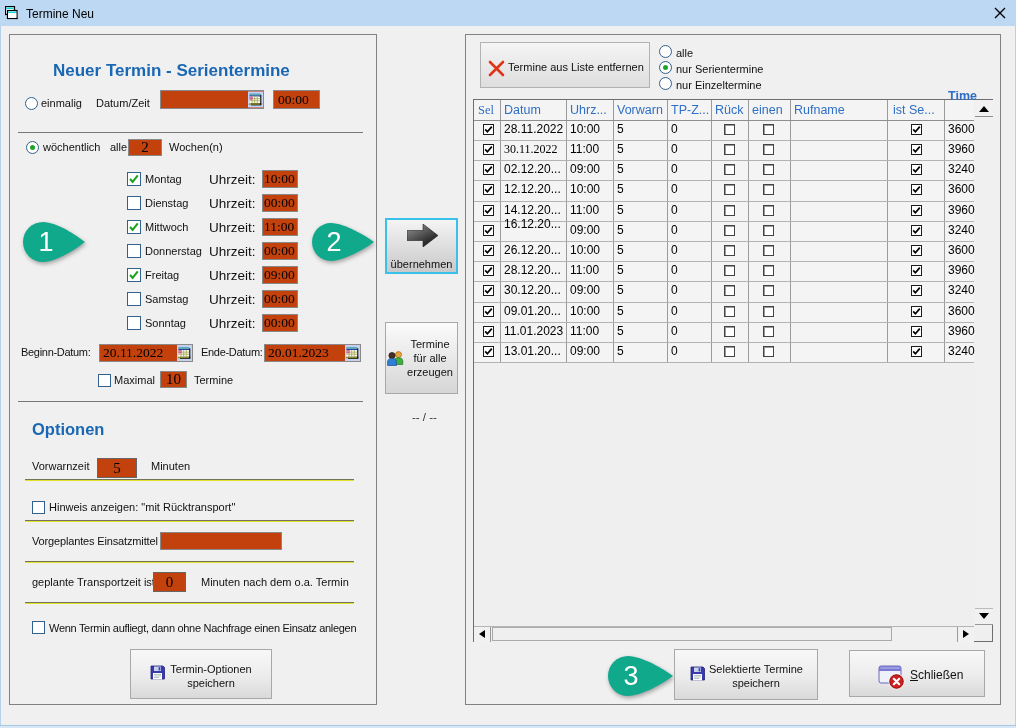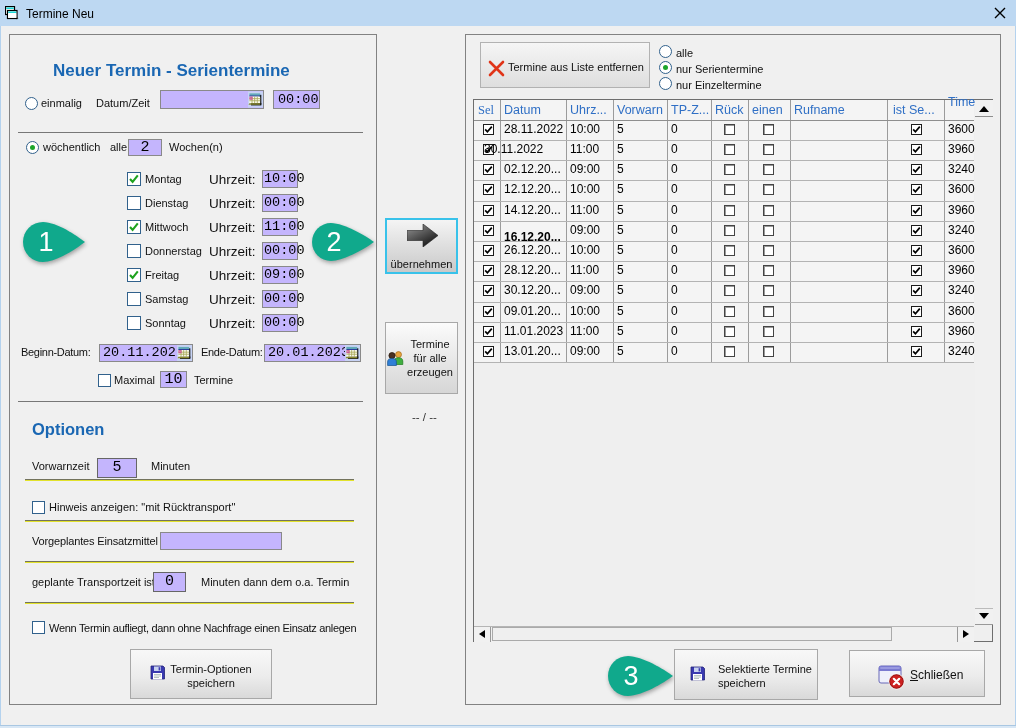--- a/index.html
+++ b/index.html
@@ -6,21 +6,21 @@
 body{position:relative;font-family:"Liberation Sans",sans-serif;background:#f0f0f0;color:#000;}
 .abs{position:absolute;}
 .titlebar{position:absolute;left:0;top:0;width:1016px;height:26px;background:#bdd8f2;}
 .winedge{position:absolute;background:#bdd8f2;}
 .panel{position:absolute;border:1px solid #828282;background:#f0f0f0;}
 .bluehead{position:absolute;color:#1a67b3;font-weight:bold;}
 .lbl{position:absolute;color:#111;font-size:11px;line-height:13px;white-space:nowrap;}
 .radio{position:absolute;width:13px;height:13px;border:1px solid #31618c;border-radius:50%;background:#fff;}
 .radio .dot{position:absolute;left:3px;top:3px;width:5px;height:5px;border-radius:50%;background:#1ca52b;}
 .cb{position:absolute;width:14px;height:14px;border:1px solid #31618c;background:#fff;}
-.inp{position:absolute;background:#c4b5fd;border:1px solid #898989;font-family:Liberation Mono, monospace;color:#000;}
+.inp{position:absolute;background:#c2410c;border:1px solid #898989;font-family:Liberation Serif, serif;color:#000;}
 .tinp{text-align:center;font-size:15px;}
 .ysep{position:absolute;height:2px;background:linear-gradient(to bottom,#73735c 50%,#e2e22c 50%);}
 .gsep{position:absolute;height:1px;background:#777;}
 .btn{position:absolute;border:1px solid #a8a8a8;background:linear-gradient(to bottom,#f8f8f8 0%,#ececec 55%,#d9d9d9 100%);}
 .gridv{position:absolute;width:1px;background:#9b9b9b;}
 .gridh{position:absolute;height:1px;background:#b3b3b3;}
 .hdr{position:absolute;color:#2f6fc5;font-size:12.5px;line-height:15px;white-space:nowrap;}
 .cell{position:absolute;font-size:12px;line-height:14px;white-space:nowrap;color:#000;}
 .tcb{position:absolute;width:11px;height:11px;background:#fff;border:1px solid #444;box-shadow:inset 1px 1px 0 #9a9a9a;}
 .tcbc{position:absolute;width:11px;height:11px;background:#fff;border:1px solid #1c1c1c;}
@@ -147,21 +147,21 @@
 <div class="lbl" style="left:151px;top:460px;">Minuten</div>
 <div class="ysep" style="left:25px;top:479px;width:329px;"></div>
 <div class="cb" style="left:32px;top:501px;width:13px;height:13px;"></div>
 <div class="lbl" style="left:49px;top:501px;">Hinweis anzeigen: "mit Rücktransport"</div>
 <div class="ysep" style="left:25px;top:520px;width:329px;"></div>
 <div class="lbl" style="left:32px;top:535px;letter-spacing:-0.15px;">Vorgeplantes Einsatzmittel</div>
 <div class="inp" style="left:160px;top:532px;width:122px;height:18px;"></div>
 <div class="ysep" style="left:25px;top:561px;width:329px;"></div>
 <div class="lbl" style="left:32px;top:576px;">geplante Transportzeit ist</div>
 <div class="inp tinp" style="left:153px;top:572px;width:33px;height:20px;line-height:18px;border-color:#666;">0</div>
-<div class="lbl" style="left:201px;top:576px;">Minuten dann dem o.a. Termin</div>
+<div class="lbl" style="left:201px;top:576px;">Minuten nach dem o.a. Termin</div>
 <div class="ysep" style="left:25px;top:602px;width:329px;"></div>
 <div class="cb" style="left:32px;top:621px;width:13px;height:13px;"></div>
 <div class="lbl" style="left:49px;top:622px;letter-spacing:-0.3px;">Wenn Termin aufliegt, dann ohne Nachfrage einen Einsatz anlegen</div>
 <div class="btn" style="left:130px;top:649px;width:142px;height:50px;"></div>
 <svg class="abs" style="left:150px;top:665px;" width="15" height="15" viewBox="0 0 15 15">
     <path d="M1,1 h12 l1.5,1.5 V14 H1 Z" fill="#3a3ab0" stroke="#23237a" stroke-width="0.8"></path>
     <rect x="4" y="1.5" width="7" height="4.5" fill="#c8d2ee"></rect>
     <rect x="8.6" y="2.2" width="1.7" height="3.2" fill="#3a3ab0"></rect>
     <rect x="3" y="8" width="9" height="6.4" fill="#fff"></rect>
     <path d="M4,9.5 h7 M4,11 h7 M4,12.5 h5" stroke="#9aa" stroke-width="0.7"></path>
@@ -222,21 +222,21 @@
 <div class="gridh" style="left:474px;top:120px;width:500px;background:#8e8e8e;"></div>
 <div class="hdr" style="left:478px;top:103px;font-family:Liberation Serif, serif;">Sel</div>
 <div class="hdr" style="left:504px;top:103px;">Datum</div>
 <div class="hdr" style="left:570px;top:103px;">Uhrz...</div>
 <div class="hdr" style="left:617px;top:103px;">Vorwarn</div>
 <div class="hdr" style="left:671px;top:103px;">TP-Z...</div>
 <div class="hdr" style="left:715px;top:103px;">Rück</div>
 <div class="hdr" style="left:752px;top:103px;">einen</div>
 <div class="hdr" style="left:794px;top:103px;">Rufname</div>
 <div class="hdr" style="left:893px;top:103px;">ist Se...</div>
-<div class="hdr" style="left:948px;top:95px;">Time</div>
+<div class="hdr" style="left:948px;top:89px;font-weight:bold;">Time</div>
 <div class="gridh" style="left:474px;top:140px;width:500px;"></div>
 <div class="tcbc" style="left:483px;top:124px;">
     <svg style="position:absolute;left:0;top:0;" width="9" height="9" viewBox="0 0 9 9">
       <path d="M1.2,4.4 L3.4,6.8 L7.8,1.6" fill="none" stroke="#000" stroke-width="1.7"></path>
     </svg>
   </div>
 <div class="cell" style="left:504px;top:122px;">28.11.2022</div>
 <div class="cell" style="left:570px;top:122px;">10:00</div>
 <div class="cell" style="left:617px;top:122px;">5</div>
 <div class="cell" style="left:671px;top:122px;">0</div>
@@ -247,21 +247,21 @@
       <path d="M1.2,4.4 L3.4,6.8 L7.8,1.6" fill="none" stroke="#000" stroke-width="1.7"></path>
     </svg>
   </div>
 <div class="cell" style="left:948px;top:122px;">3600</div>
 <div class="gridh" style="left:474px;top:160px;width:500px;"></div>
 <div class="tcbc" style="left:483px;top:144px;">
     <svg style="position:absolute;left:0;top:0;" width="9" height="9" viewBox="0 0 9 9">
       <path d="M1.2,4.4 L3.4,6.8 L7.8,1.6" fill="none" stroke="#000" stroke-width="1.7"></path>
     </svg>
   </div>
-<div class="cell" style="left:484px;top:142px;">30.11.2022</div>
+<div class="cell" style="left:504px;top:142px;font-family:Liberation Serif, serif;">30.11.2022</div>
 <div class="cell" style="left:570px;top:142px;">11:00</div>
 <div class="cell" style="left:617px;top:142px;">5</div>
 <div class="cell" style="left:671px;top:142px;">0</div>
 <div class="tcb" style="left:724px;top:144px;"></div>
 <div class="tcb" style="left:763px;top:144px;"></div>
 <div class="tcbc" style="left:911px;top:144px;">
     <svg style="position:absolute;left:0;top:0;" width="9" height="9" viewBox="0 0 9 9">
       <path d="M1.2,4.4 L3.4,6.8 L7.8,1.6" fill="none" stroke="#000" stroke-width="1.7"></path>
     </svg>
   </div>
@@ -319,21 +319,21 @@
       <path d="M1.2,4.4 L3.4,6.8 L7.8,1.6" fill="none" stroke="#000" stroke-width="1.7"></path>
     </svg>
   </div>
 <div class="cell" style="left:948px;top:203px;">3960</div>
 <div class="gridh" style="left:474px;top:241px;width:500px;"></div>
 <div class="tcbc" style="left:483px;top:225px;">
     <svg style="position:absolute;left:0;top:0;" width="9" height="9" viewBox="0 0 9 9">
       <path d="M1.2,4.4 L3.4,6.8 L7.8,1.6" fill="none" stroke="#000" stroke-width="1.7"></path>
     </svg>
   </div>
-<div class="cell" style="left:504px;top:230px;font-weight:bold;">16.12.20...</div>
+<div class="cell" style="left:504px;top:217px;">16.12.20...</div>
 <div class="cell" style="left:570px;top:223px;">09:00</div>
 <div class="cell" style="left:617px;top:223px;">5</div>
 <div class="cell" style="left:671px;top:223px;">0</div>
 <div class="tcb" style="left:724px;top:225px;"></div>
 <div class="tcb" style="left:763px;top:225px;"></div>
 <div class="tcbc" style="left:911px;top:225px;">
     <svg style="position:absolute;left:0;top:0;" width="9" height="9" viewBox="0 0 9 9">
       <path d="M1.2,4.4 L3.4,6.8 L7.8,1.6" fill="none" stroke="#000" stroke-width="1.7"></path>
     </svg>
   </div>
@@ -462,21 +462,21 @@
     <text x="631" y="685" font-family="Liberation Sans, sans-serif" font-size="27" fill="#fff" text-anchor="middle">3</text>
   </svg>
 <div class="btn" style="left:674px;top:649px;width:144px;height:51px;"></div>
 <svg class="abs" style="left:690px;top:666px;" width="15" height="15" viewBox="0 0 15 15">
     <path d="M1,1 h12 l1.5,1.5 V14 H1 Z" fill="#3a3ab0" stroke="#23237a" stroke-width="0.8"></path>
     <rect x="4" y="1.5" width="7" height="4.5" fill="#c8d2ee"></rect>
     <rect x="8.6" y="2.2" width="1.7" height="3.2" fill="#3a3ab0"></rect>
     <rect x="3" y="8" width="9" height="6.4" fill="#fff"></rect>
     <path d="M4,9.5 h7 M4,11 h7 M4,12.5 h5" stroke="#9aa" stroke-width="0.7"></path>
   </svg>
-<div class="abs" style="left:718px;top:663px;width:114px;text-align:left;font-size:11px;line-height:13.5px;color:#111;">Selektierte Termine<br>speichern</div>
+<div class="abs" style="left:699px;top:663px;width:114px;text-align:center;font-size:11px;line-height:13.5px;color:#111;">Selektierte Termine<br>speichern</div>
 <div class="btn" style="left:849px;top:650px;width:136px;height:47px;"></div>
 <svg class="abs" style="left:878px;top:665px;" width="28" height="25" viewBox="0 0 28 25">
 <rect x="1" y="1" width="22" height="17" rx="2" fill="#eef0fb" stroke="#6868b8" stroke-width="1"></rect>
 <path d="M1,6 V3 a2,2 0 0 1 2,-2 h18 a2,2 0 0 1 2,2 v3 Z" fill="#7a7ad0"></path>
 <rect x="2" y="2" width="20" height="2" rx="1" fill="#9a9ae0"></rect>
 <circle cx="18.5" cy="16.5" r="7.5" fill="#cc2020" stroke="#fff" stroke-width="1"></circle>
 <circle cx="18.5" cy="16.5" r="6.8" fill="none" stroke="#881010" stroke-width="0.8"></circle>
 <path d="M15.8,13.8 L21.2,19.2 M21.2,13.8 L15.8,19.2" stroke="#fff" stroke-width="2.2" stroke-linecap="round"></path>
 </svg>
 <div class="abs" style="left:910px;top:668px;font-size:12px;color:#111;"><span style="text-decoration:underline;">S</span>chließen</div>

